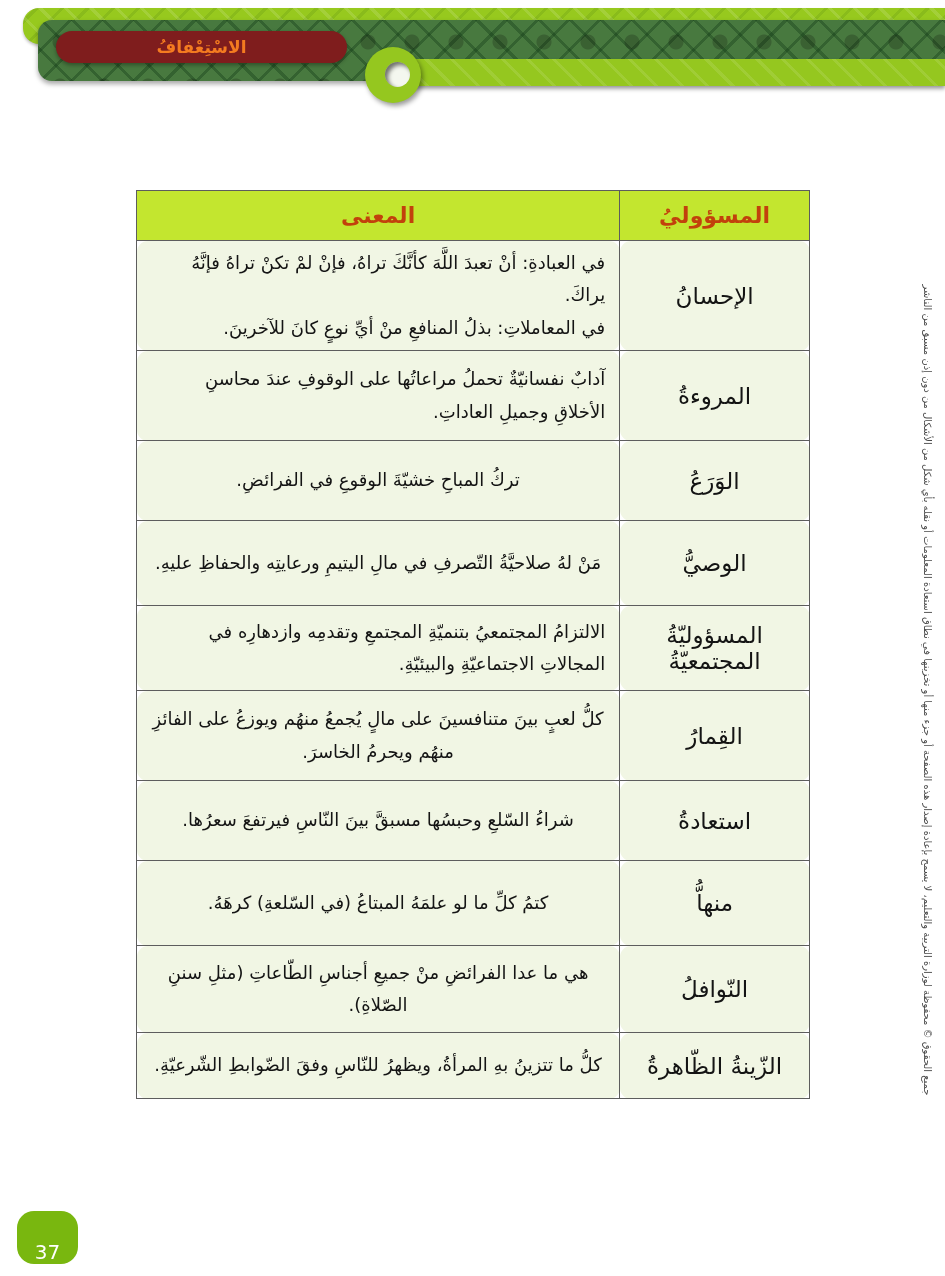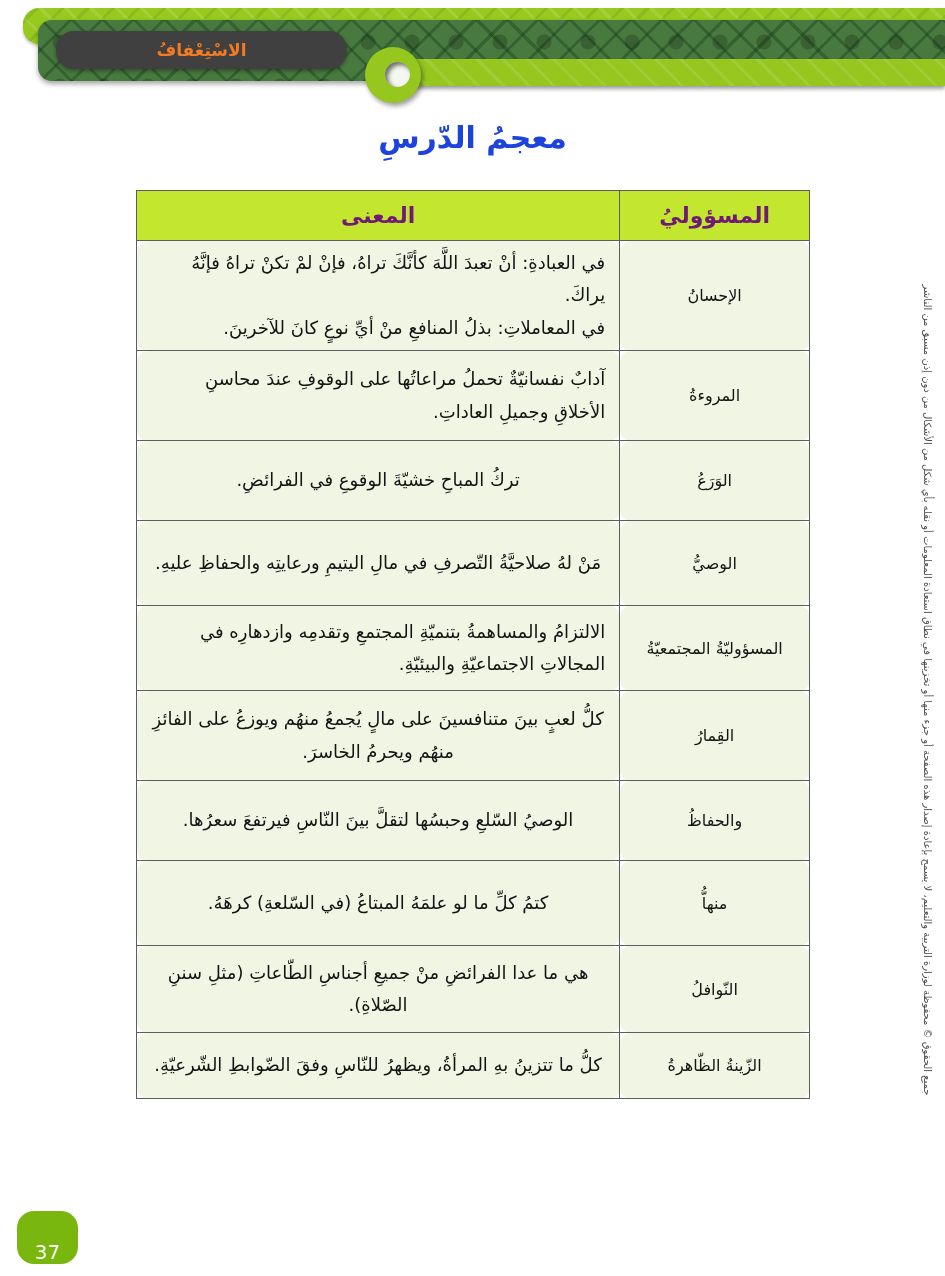--- a/index.html
+++ b/index.html
@@ -45,22 +45,22 @@
     background:#95c71f; border-radius:50%;
     box-shadow:2px 3px 5px rgba(0,0,0,.40);
     z-index:4;
   }
   .donut::after {
     content:""; position:absolute; left:20px; top:15px; width:25px; height:25px;
     border-radius:50%; background:#f4f7ef;
     box-shadow:inset 3px 3px 4px rgba(0,0,0,.55);
   }
   .label-pill {
-    position:absolute; left:56px; top:31px; width:291px; height:38px;
-    background:#404040; border-radius:18px;
+    position:absolute; left:56px; top:31px; width:291px; height:32px;
+    background:#7f1d1d; border-radius:18px;
     box-shadow:0 2px 4px rgba(0,0,0,.35);
     display:flex; align-items:center; justify-content:center;
     z-index:5;
   }
   .label-pill span {
     color:#f47b20; font-weight:bold; font-size:17px; letter-spacing:.5px;
   }
 
   
   .page-title {
@@ -69,30 +69,30 @@
   }
 
   
   .glossary {
     position:absolute; top:190px; right:135px; width:674px;
     border-collapse:collapse; direction:rtl;
     font-family:"DejaVu Sans", sans-serif;
   }
   .glossary th, .glossary td { border:1px solid #5d5d5d; }
   .glossary thead th {
-    background:#c3e62f; color:#701a75; font-size:22px; font-weight:bold;
+    background:#c3e62f; color:#c2410c; font-size:22px; font-weight:bold;
     height:50px; text-align:center;
   }
   .col-term  { width:190px; }
   .col-mean  { width:484px; }
   .glossary tbody td {
     background:#f1f6e4; color:#141414; text-align:center;
     padding:6px 14px; vertical-align:middle;border-radius:11px;
   }
-  .glossary td.term { font-size:16px; }
+  .glossary td.term { font-size:23px; }
   .glossary td.meaning { font-size:18px; line-height:1.8; white-space:pre-line; }
   
   .glossary tbody tr:nth-child(1)  { height:85px; }
   .glossary tbody tr:nth-child(2)  { height:90px; }
   .glossary tbody tr:nth-child(3)  { height:80px; }
   .glossary tbody tr:nth-child(4)  { height:85px; }
   .glossary tbody tr:nth-child(5)  { height:85px; }
   .glossary tbody tr:nth-child(6)  { height:90px; }
   .glossary tbody tr:nth-child(7)  { height:80px; }
   .glossary tbody tr:nth-child(8)  { height:85px; }
@@ -127,21 +127,20 @@
   <div class="banner">
     <div class="lime-top"></div>
     <div class="dark-band"></div>
     <div class="lime-bottom"></div>
     <div class="donut"></div>
     <div class="label-pill">
       <span>الاسْتِعْفافُ</span>
     </div>
   </div>
 
-  <h1 class="page-title">معجمُ الدّرسِ</h1>
 
   <table class="glossary">
     <colgroup>
         <col class="col-term">
         <col class="col-mean">
       </colgroup>
     <thead>
       <tr>
         <th>المسؤوليُ</th>
         <th>المعنى</th>
@@ -160,29 +159,29 @@
       <tr>
         <td class="term">الوَرَعُ</td>
         <td class="meaning">تركُ المباحِ خشيّةَ الوقوعِ في الفرائضِ.</td>
       </tr>
       <tr>
         <td class="term">الوصيُّ</td>
         <td class="meaning">مَنْ لهُ صلاحيَّةُ التّصرفِ في مالِ اليتيمِ ورعايتِه والحفاظِ عليهِ.</td>
       </tr>
       <tr>
         <td class="term">المسؤوليّةُ المجتمعيّةُ</td>
-        <td class="meaning">الالتزامُ والمساهمةُ بتنميّةِ المجتمعِ وتقدمِه وازدهارِه في المجالاتِ الاجتماعيّةِ والبيئيّةِ.</td>
+        <td class="meaning">الالتزامُ المجتمعيُ بتنميّةِ المجتمعِ وتقدمِه وازدهارِه في المجالاتِ الاجتماعيّةِ والبيئيّةِ.</td>
       </tr>
       <tr>
         <td class="term">القِمارُ</td>
         <td class="meaning">كلُّ لعبٍ بينَ متنافسينَ على مالٍ يُجمعُ منهُم ويوزعُ على الفائزِ منهُم ويحرمُ الخاسرَ.</td>
       </tr>
       <tr>
-        <td class="term">والحفاظُ</td>
-        <td class="meaning">الوصيُ السّلعِ وحبسُها لتقلَّ بينَ النّاسِ فيرتفعَ سعرُها.</td>
+        <td class="term">استعادةُ</td>
+        <td class="meaning">شراءُ السّلعِ وحبسُها مسبقَّ بينَ النّاسِ فيرتفعَ سعرُها.</td>
       </tr>
       <tr>
         <td class="term">منهاُّ</td>
         <td class="meaning">كتمُ كلِّ ما لو علمَهُ المبتاعُ (في السّلعةِ) كرهَهُ.</td>
       </tr>
       <tr>
         <td class="term">النّوافلُ</td>
         <td class="meaning">هي ما عدا الفرائضِ منْ جميعِ أجناسِ الطّاعاتِ (مثلِ سننِ الصّلاةِ).</td>
       </tr>
       <tr>

